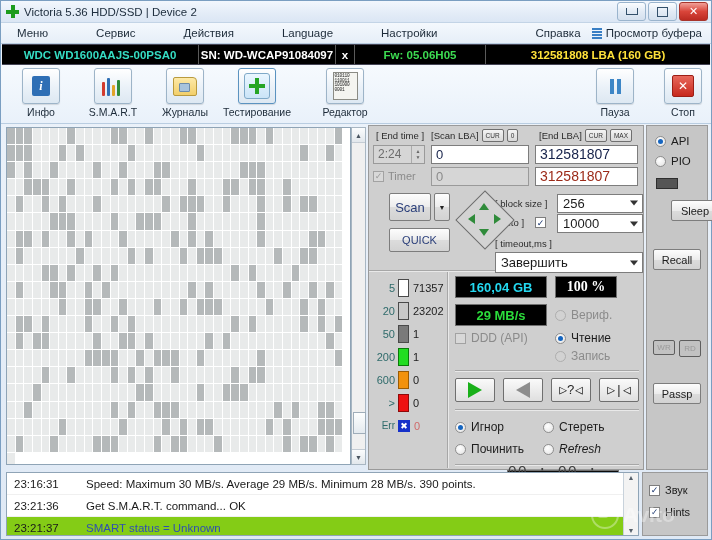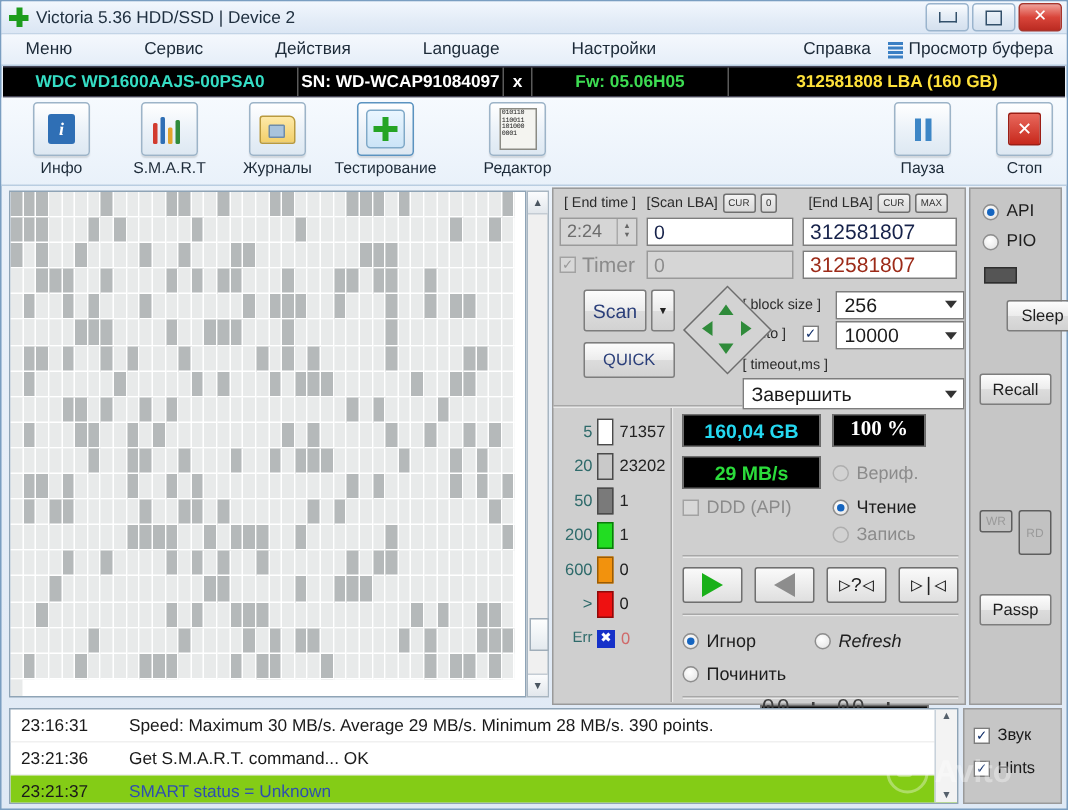--- a/index.html
+++ b/index.html
@@ -1127,21 +1127,21 @@
           <span>2:24</span>
           <span class="arrows">▲<br>▼</span>
         </div>
         <div class="fld" style="width:98px">0</div>
         <div class="fld" style="width:103px;font-size:14px">312581807</div>
       </div>
 
       <div style="display:flex;align-items:center;height:22px;padding-left:4px;gap:6px;">
         <div style="width:52px;display:flex;align-items:center;gap:4px;">
           <span class="cbx dis">✓</span>
-          <span style="font-size:14px;color:#8b8b8b">Timer</span>
+          <span style="font-size:11px;color:#8b8b8b">Timer</span>
         </div>
         <div class="fld grey" style="width:98px">0</div>
         <div class="fld red" style="width:103px;font-size:14px">312581807</div>
       </div>
 
       <div style="display:flex;height:72px;padding:6px 0 0 20px;">
         <div style="width:62px;">
           <div style="display:flex;gap:3px;">
             <div class="btn" style="width:42px;height:28px;">Scan</div>
             <div class="btn" style="width:16px;height:28px;">
@@ -1298,20 +1298,24 @@
               <div style="display:flex;align-items:center;height:22px;">
                 <span class="radio on"></span>
                 <span class="rlbl">Игнор</span>
               </div>
               <div style="display:flex;align-items:center;height:22px;">
                 <span class="radio"></span>
                 <span class="rlbl">Починить</span>
               </div>
             </div>
             <div style="flex:1">
+              <div style="display:flex;align-items:center;height:22px;">
+                <span class="radio"></span>
+                <span class="rlbl">Стереть</span>
+              </div>
               <div style="display:flex;align-items:center;height:22px;font-style:italic;">
                 <span class="radio"></span>
                 <span class="rlbl">Refresh</span>
               </div>
             </div>
           </div>
 
           <div class="sep-h" style="margin:4px 0 4px 0"></div>
 
           <div style="display:flex;align-items:center;gap:8px;">
@@ -1332,21 +1336,21 @@
       </div>
       <div style="display:flex;align-items:center;height:18px;padding:2px 0 0 8px;">
         <span class="radio"></span>
         <span class="rlbl" style="font-size:11.5px">PIO</span>
       </div>
       <div style="width:20px;height:9px;background:#555;border:1px solid #2e2e2e;margin:8px 0 0 9px;"></div>
       <div class="btn sm" style="width:48px;height:21px;margin:11px 0 0 24px;color:#202020;">Sleep</div>
       <div class="btn sm" style="width:48px;height:21px;margin:28px 0 0 6px;color:#202020;">Recall</div>
       <div style="display:flex;gap:4px;margin:70px 0 0 6px;">
         <div class="btn" style="width:22px;height:15px;font-size:8px;color:#9a9a9a;background:#c2c2c2;border-color:#5e5e5e;">WR</div>
-        <div class="btn" style="width:22px;height:30px;font-size:8px;color:#9a9a9a;background:#c2c2c2;border-color:#5e5e5e;">RD</div>
+        <div class="btn" style="width:22px;height:17px;font-size:8px;color:#9a9a9a;background:#c2c2c2;border-color:#5e5e5e;">RD</div>
       </div>
       <div class="btn sm" style="width:48px;height:21px;margin:26px 0 0 6px;color:#202020;">Passp</div>
     </div>
   </div>
 
   <div class="logwrap">
     <div id="loglist">
         <div class="logrow">
           <div class="logtime">23:16:31</div>
           <div class="logtxt">Speed: Maximum 30 MB/s. Average 29 MB/s. Minimum 28 MB/s. 390 points.</div>

